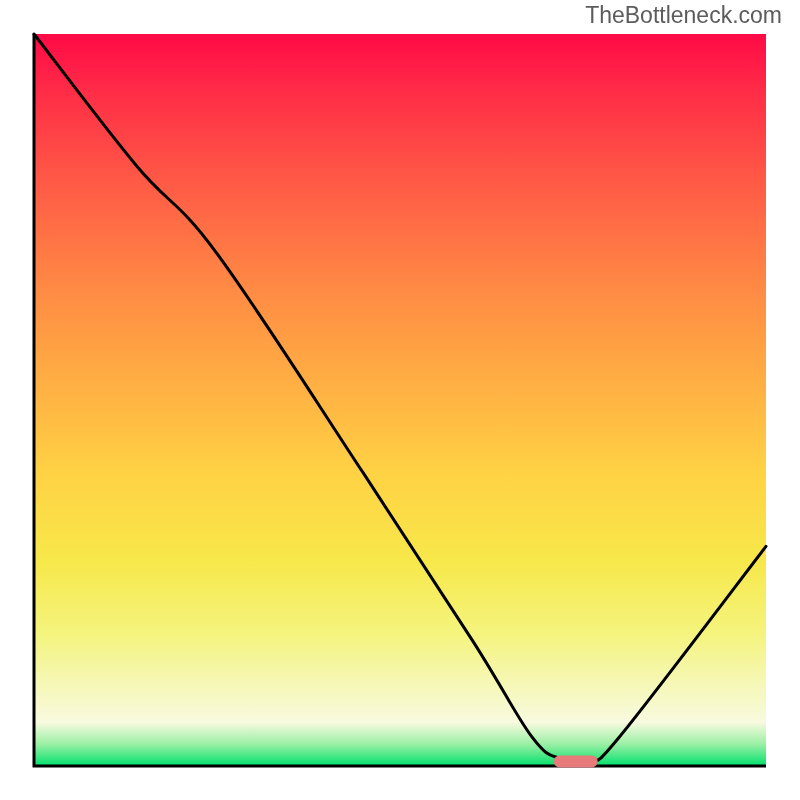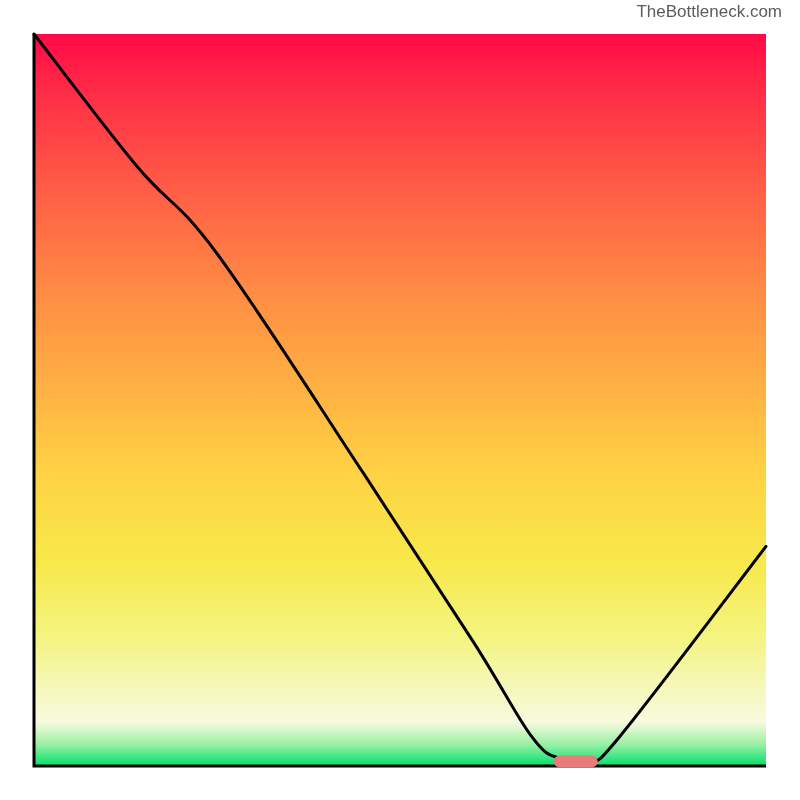--- a/index.html
+++ b/index.html
@@ -42,21 +42,21 @@
     top: 0;
     width: 800px;
     height: 800px;
   }
   .watermark {
     position: absolute;
     top: 2px;
     right: 18px;
     color: #5c5c5c;
     font-family: Arial, Helvetica, sans-serif;
-    font-size: 17px;
+    font-size: 23px;
     letter-spacing: 0px;
   }
 </style>
 </head>
 <body>
 
 <div class="chart-container">
   <div class="gradient-bg"></div>
 
   <svg id="svg-layer" class="svg-layer" viewBox="0 0 800 800">

